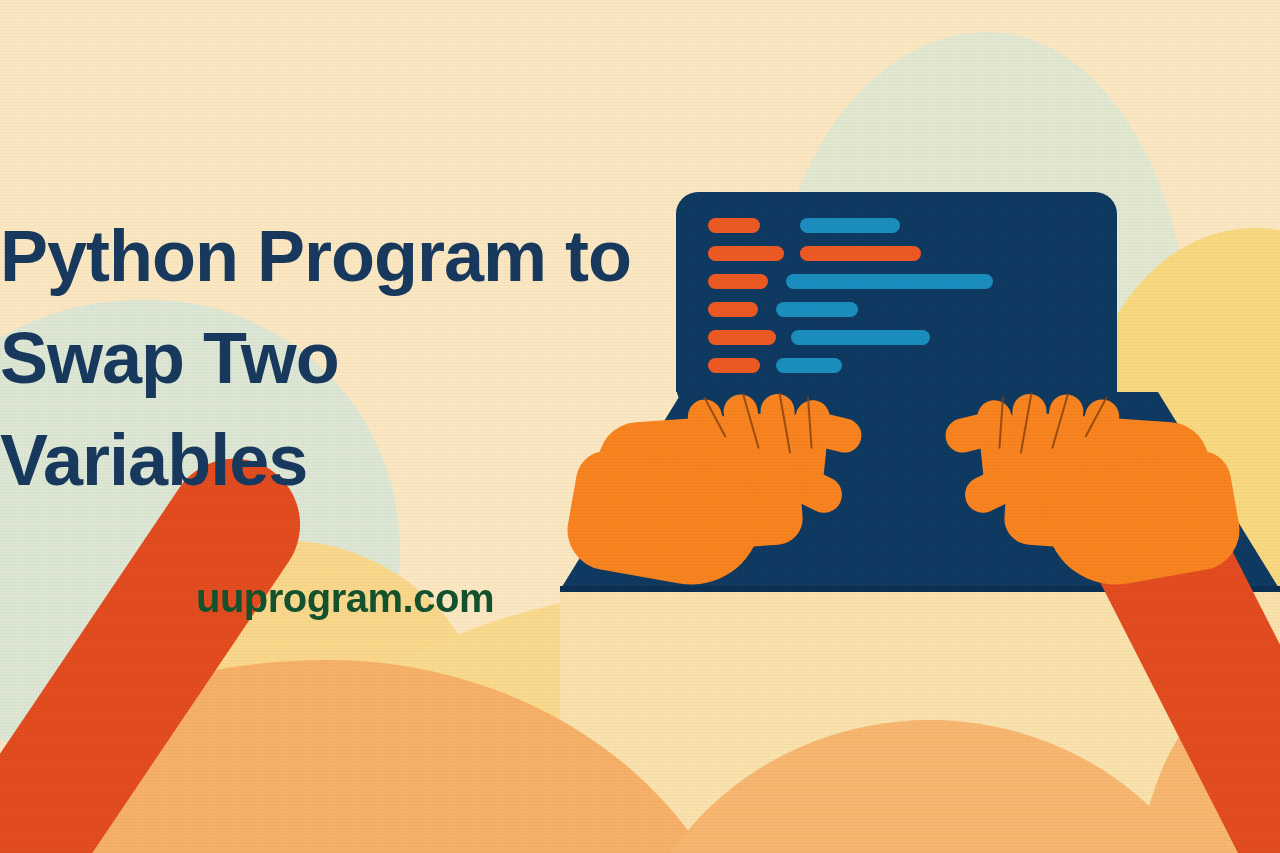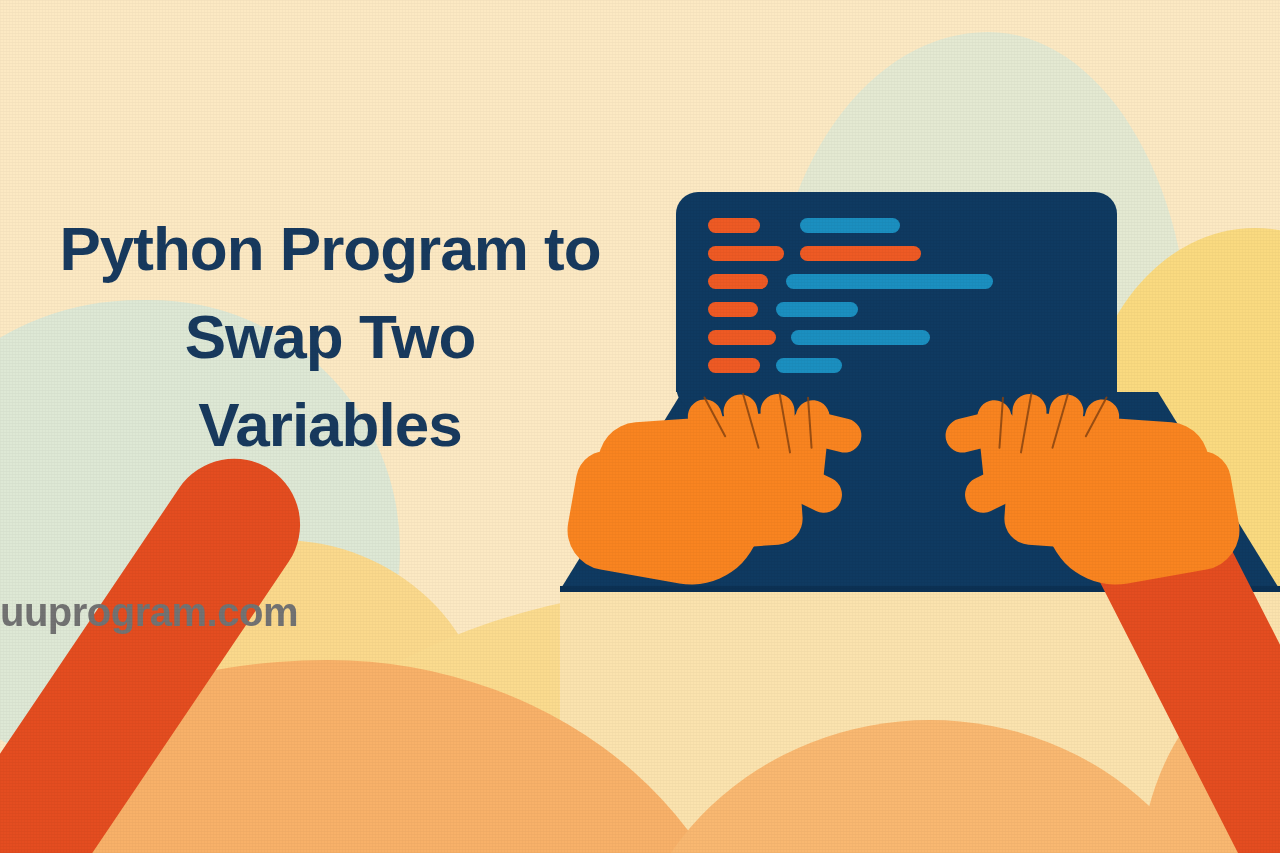--- a/index.html
+++ b/index.html
@@ -104,32 +104,32 @@
     transform:rotate(34deg);transform-origin:top center;
   }
   #arm-right{
     left:1055px;top:478px;width:132px;height:620px;
     transform:rotate(-27deg);transform-origin:top center;
   }
 
   
   #title{
     position:absolute;left:0px;top:205px;width:660px;
-    text-align:center;
+    text-align:left;
     color:#183A5E;
     font-family:"Liberation Sans", sans-serif;
     font-weight:bold;
-    font-size:62px;line-height:1.42;
+    font-size:72px;line-height:1.42;
     letter-spacing:-1px;
     white-space:pre-line;
   }
   #site{
-    position:absolute;left:0px;top:590px;width:690px;
-    text-align:left;
-    color:#737373;
+    position:absolute;left:0px;top:576px;width:690px;
+    text-align:center;
+    color:#14532d;
     font-family:"Liberation Sans", sans-serif;
     font-weight:bold;
     font-size:40px;letter-spacing:-0.5px;
   }
 
   
   #grain{
     position:absolute;inset:0;pointer-events:none;opacity:.05;
     background-image:
       repeating-linear-gradient(0deg, rgba(0,0,0,.5) 0 1px, transparent 1px 3px),

